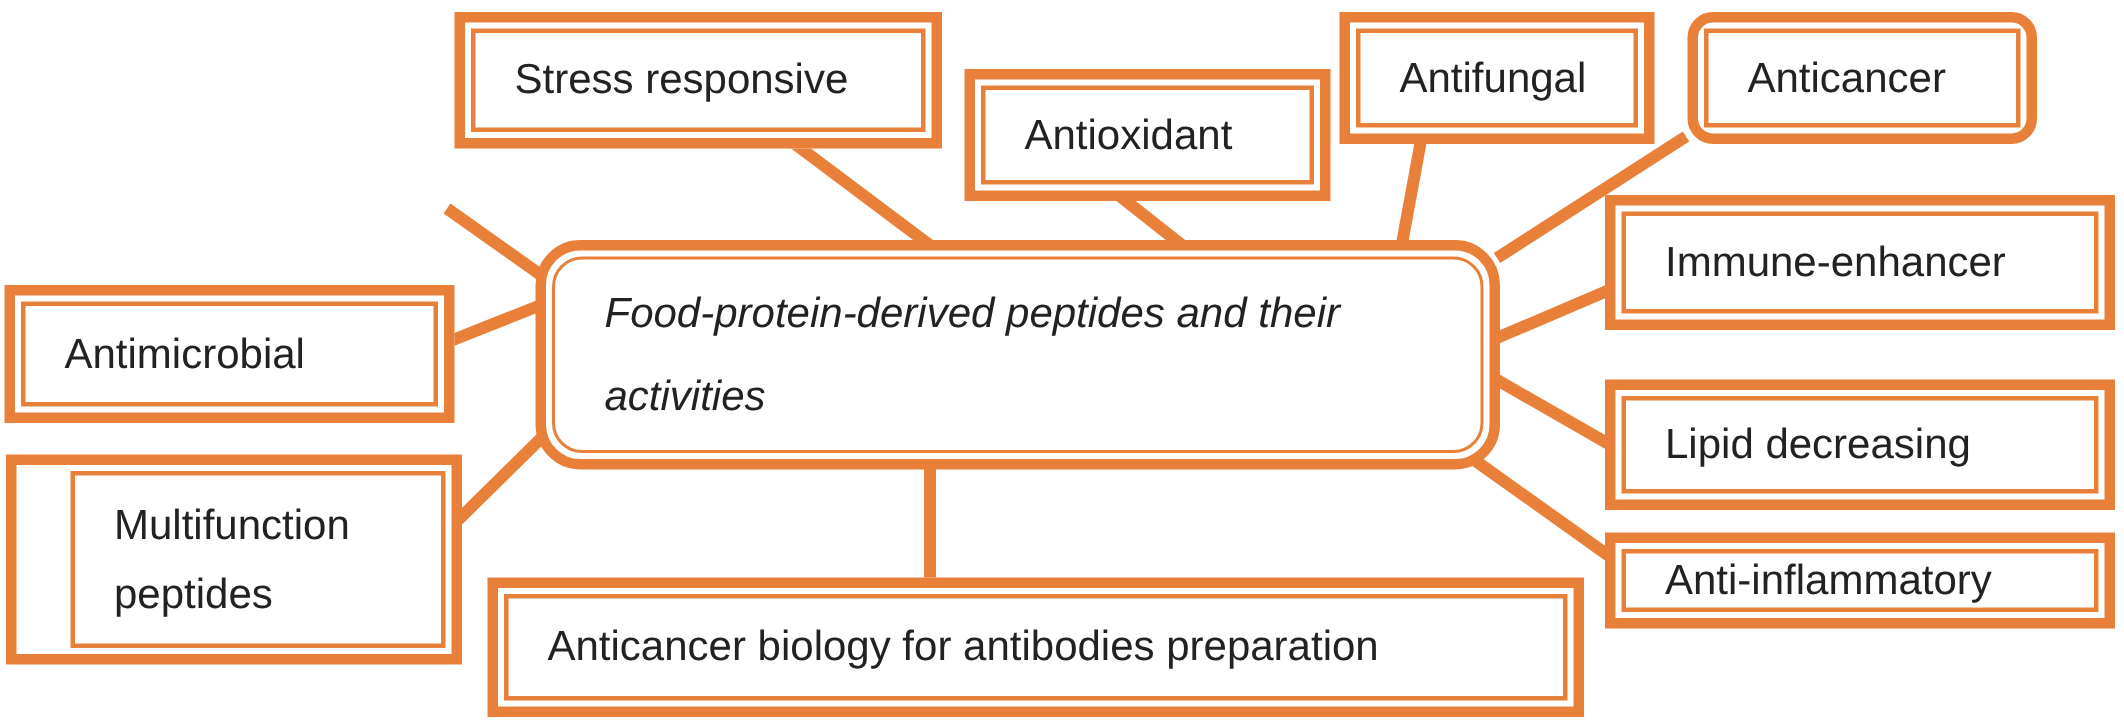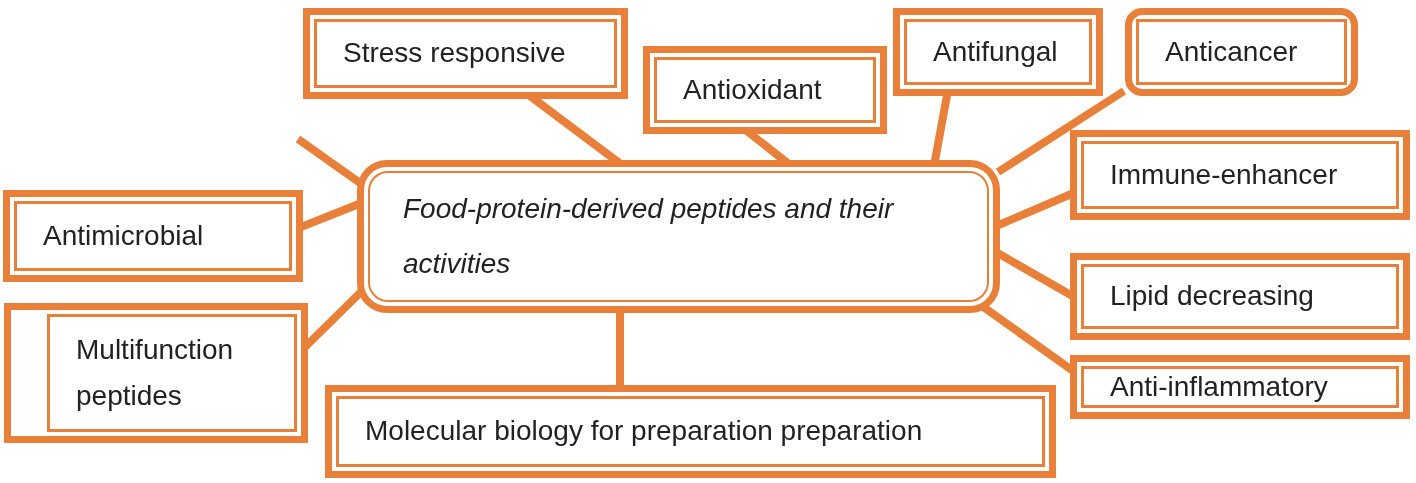--- a/index.html
+++ b/index.html
@@ -151,17 +151,17 @@
   </div>
 
   <div class="box pos-antiinflam">
     <div class="inner">
       <span class="label">Anti-inflammatory</span>
     </div>
   </div>
 
   <div class="box pos-molecular">
     <div class="inner">
-      <span class="label">Molecular biology for preparation preparation</span>
+      <span class="label">Anticancer biology for antibodies preparation</span>
     </div>
   </div>
 
 </div>
 
 </body></html>

